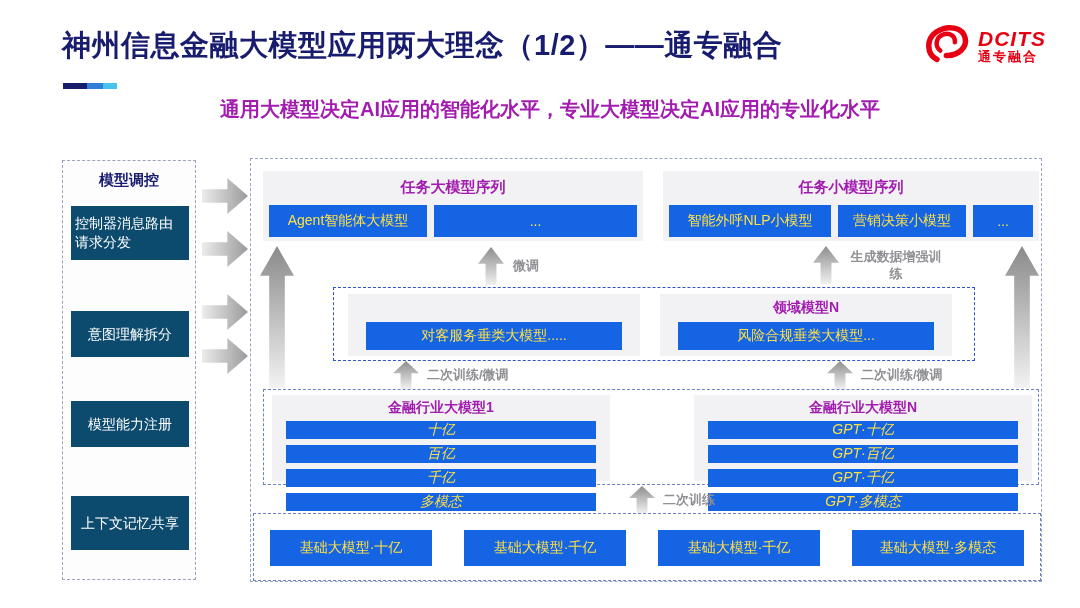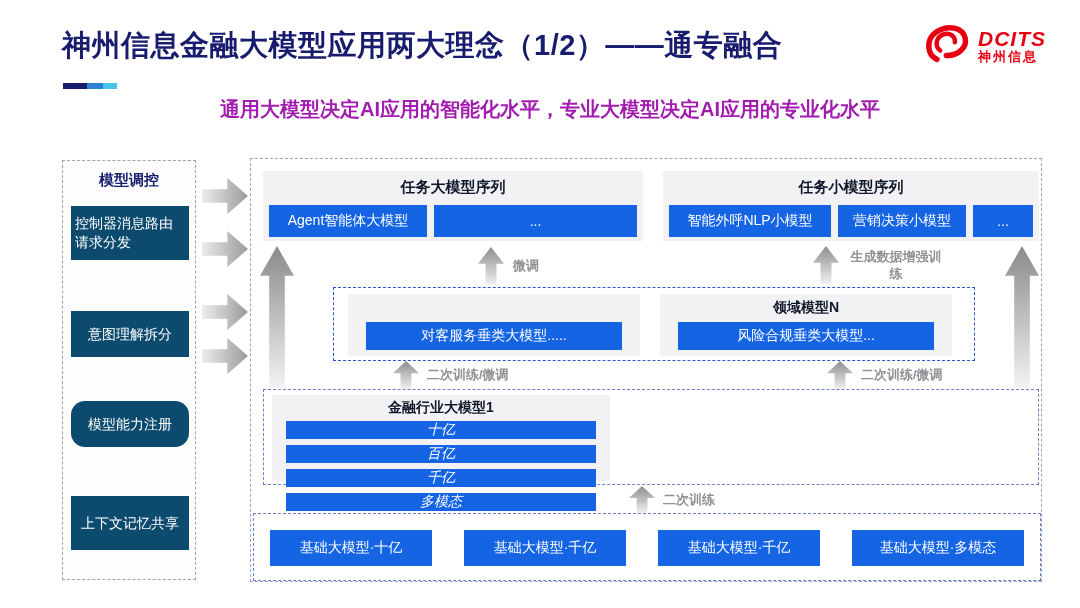--- a/index.html
+++ b/index.html
@@ -40,21 +40,21 @@
     font-size:15px; font-weight:bold; color:#181c6e;
   }
   .side-box {
     position:absolute; left:8px; width:118px;
     background:#0c4a6e; color:#fff; font-size:14px; font-weight:500;
     display:flex; align-items:center; justify-content:center; text-align:left;
     line-height:1.35; padding:2px 4px;
   }
   .sb1 { top:45px;  height:54px; }
   .sb2 { top:150px; height:46px; }
-  .sb3 { top:240px; height:46px;border-radius:14px; }
+  .sb3 { top:240px; height:46px; }
   .sb4 { top:335px; height:54px; }
 
   
   .arrow-right {
     background:linear-gradient(to right,#ececec,#9a9a9a);
     clip-path:polygon(0 31%,55% 31%,55% 0,100% 50%,55% 100%,55% 69%,0 69%);
   }
   .arrow-up-small {
     width:26px; height:38px;
     background:linear-gradient(to bottom,#8e8e8e,#f0f0f0);
@@ -68,25 +68,25 @@
   .flow-label { color:#8f9094; font-size:13px; font-weight:bold; }
 
   
   .main-box {
     left:250px; top:158px; width:792px; height:424px;
     border:1px dashed #97a5c4;
   }
 
   .panel { background:#f2f2f4; position:absolute; }
   .panel-title {
-    width:100%; text-align:center; font-size:15px; font-weight:bold; color:#0f172a;
+    width:100%; text-align:center; font-size:15px; font-weight:bold; color:#a21caf;
     padding-top:7px;
   }
   .blue-box {
-    background:#1464e4; color:#ffffff; font-size:14px; font-weight:500;
+    background:#1464e4; color:#fde047; font-size:14px; font-weight:500;
     display:flex; align-items:center; justify-content:center; text-align:center;
   }
 
   
   .panel-top { top:12px; height:70px; }
   .panel-top-left  { left:12px;  width:380px; }
   .panel-top-right { left:412px; width:376px; }
   .panel-top .row { position:absolute; left:6px; right:6px; top:34px; height:32px; display:flex; gap:7px; }
   .panel-top .blue-box { height:32px; }
 
@@ -141,21 +141,21 @@
   <span>
     <svg width="50" height="44" viewBox="0 0 50 44">
       <g fill="none" stroke="#e60012" stroke-linecap="round" transform="rotate(-12 25 22)">
         <path d="M12 35 C3 28 5 13 17 8 C30 3 44 9 44 20 C44 30 33 36 22 33" stroke-width="5.5"></path>
         <path d="M17 27 C12 21 16 13 23 12 C30 11 35 16 33 22" stroke-width="4.5"></path>
       </g>
     </svg>
   </span>
   <span class="logo-text">
     <span class="logo-en">DCITS</span>
-    <span class="logo-cn">神州信息</span>
+    <span class="logo-cn">通专融合</span>
   </span>
 </div>
 
 <div class="abs sidebar">
   <div class="sidebar-title">模型调控</div>
   <div class="side-box sb1">控制器消息路由请求分发</div>
   <div class="side-box sb2">意图理解拆分</div>
   <div class="side-box sb3">模型能力注册</div>
   <div class="side-box sb4">上下文记忆共享</div>
 </div>
@@ -208,20 +208,29 @@
   <div class="industry-box">
     <div class="industry-group ig1">
       <div class="panel-title">金融行业大模型1</div>
       <div class="industry-grid">
         <div class="blue-box">十亿</div>
         <div class="blue-box">百亿</div>
         <div class="blue-box">千亿</div>
         <div class="blue-box">多模态</div>
       </div>
     </div>
+    <div class="industry-group ig2">
+      <div class="panel-title">金融行业大模型N</div>
+      <div class="industry-grid">
+        <div class="blue-box">GPT·十亿</div>
+        <div class="blue-box">GPT·百亿</div>
+        <div class="blue-box">GPT·千亿</div>
+        <div class="blue-box">GPT·多模态</div>
+      </div>
+    </div>
   </div>
 
   <div class="arrow-up-small" style="position:absolute; left:378px; top:327px; height:27px;"></div>
   <div class="flow-label" style="position:absolute; left:412px; top:332px;">二次训练</div>
 
   <div class="base-box">
     <div class="base-row">
       <div class="blue-box">基础大模型·十亿</div>
       <div class="blue-box">基础大模型·千亿</div>
       <div class="blue-box">基础大模型·千亿</div>

